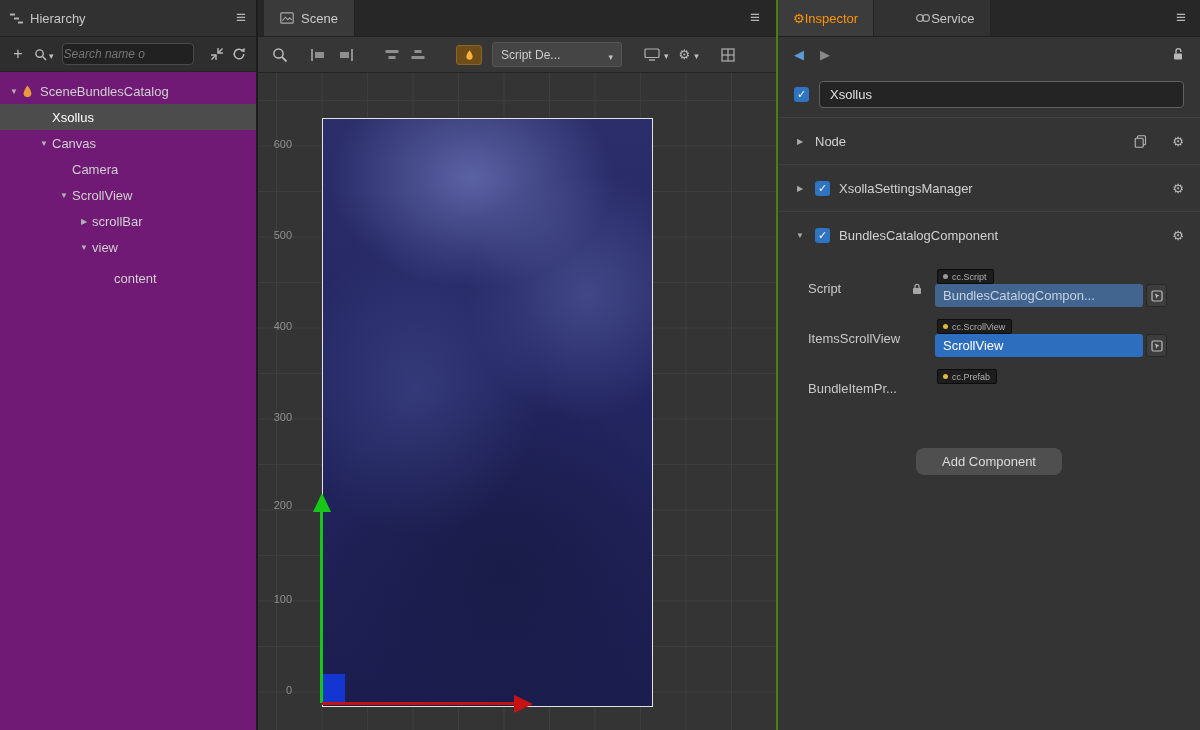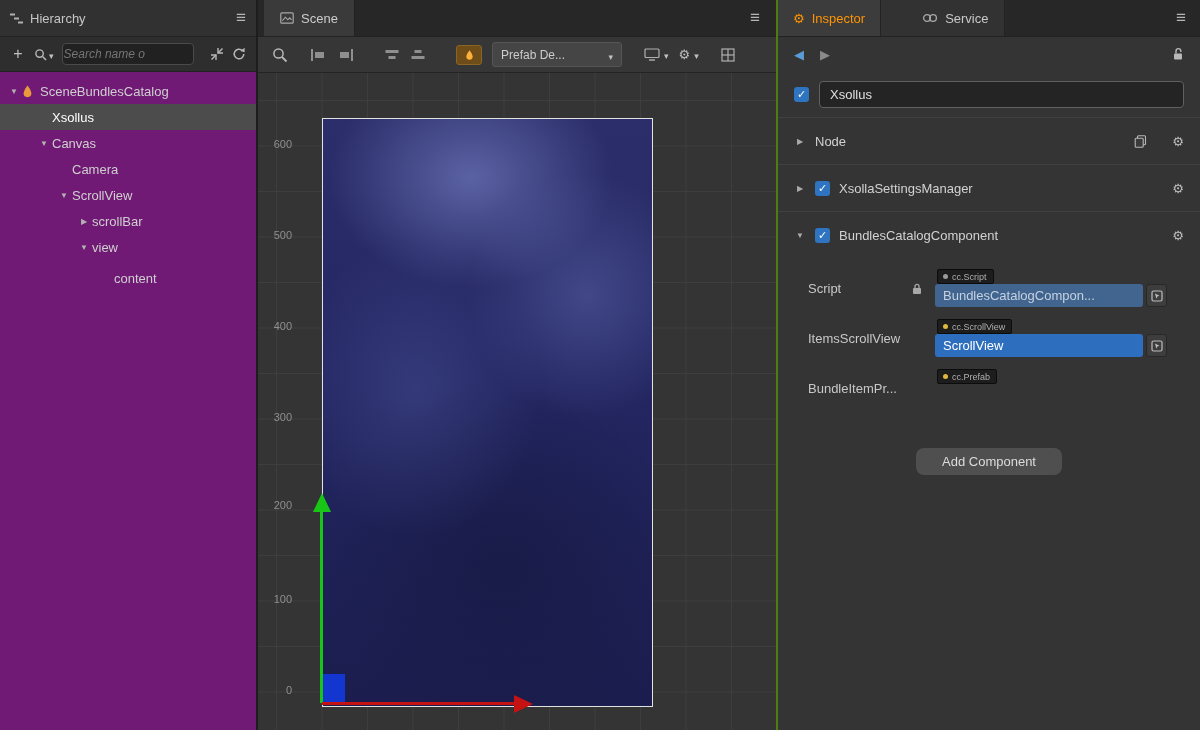--- a/index.html
+++ b/index.html
@@ -77,21 +77,21 @@
   }
   .axis-y-line{position:absolute;left:62px;top:438px;width:3px;height:192px;background:#17c617;z-index:3;cursor:pointer;}
   .axis-y-head{position:absolute;left:55px;top:420px;width:0;height:0;border-left:9px solid transparent;border-right:9px solid transparent;border-bottom:19px solid #17c617;z-index:3;cursor:pointer;}
   .axis-x-line{position:absolute;left:64px;top:629px;width:192px;height:3px;background:#c51212;z-index:3;cursor:pointer;}
   .axis-x-head{position:absolute;left:256px;top:622px;width:0;height:0;border-top:9px solid transparent;border-bottom:9px solid transparent;border-left:19px solid #c51212;z-index:3;cursor:pointer;}
   .origin-square{position:absolute;left:65px;top:601px;width:22px;height:28px;background:#1236cf;z-index:2;}
 
   
   .inspector{flex:1;height:100%;background:#343434;display:flex;flex-direction:column;}
   .in-tabbar{height:36px;background:#272727;border-bottom:1px solid #222;display:flex;align-items:stretch;flex:none;}
-  .in-tab{display:flex;align-items:center;gap:7px;padding:0 15px;cursor:pointer;}
+  .in-tab{display:flex;align-items:center;padding:0 15px;cursor:pointer;}
   .in-tab.active{background:#3c3c3c;}
   .in-tab.active .tab-label{color:#ff9400;}
   .in-tab.inactive{background:#323232;border-left:1px solid #232323;border-right:1px solid #232323;padding-left:41px;}
   .in-tab .tab-label{font-size:13px;color:#c8c8c8;}
   .gear-glyph{font-size:13px;color:#bdbdbd;}
   .gear-glyph::after{content:"\2699";}
   .gear-glyph.orange{color:#ff9400;}
   .in-tabbar .spacer{flex:1;}
 
   .in-nav{height:34px;display:flex;align-items:center;padding:0 16px;flex:none;}
@@ -261,21 +261,21 @@
             <rect x="4.5" y="2" width="7" height="3" fill="#8f8f8f"></rect>
             <rect x="1.5" y="8" width="13" height="3" fill="#8f8f8f"></rect>
           </svg>
       </button>
       <button class="gizmo-btn tb-gap-s">
         <svg width="9" height="12" viewBox="0 0 12 14">
             <path d="M6 0.5 C6 0.5 1.8 6 1.8 9 a4.2 4.2 0 0 0 8.4 0 C10.2 6 6 0.5 6 0.5 Z" fill="#ffb03a"></path>
           </svg>
       </button>
       <div class="device-dd tb-gap-m">
-        <span class="dd-label">Prefab De...</span>
+        <span class="dd-label">Script De...</span>
         <span class="caret"></span>
       </div>
       <button class="dd-icon-btn tb-gap-s">
         <svg width="16" height="13" viewBox="0 0 16 13">
             <rect x="1" y="1" width="14" height="8.5" rx="1" fill="none" stroke="#b0b0b0" stroke-width="1.2"></rect>
             <line x1="5" y1="12" x2="11" y2="12" stroke="#b0b0b0" stroke-width="1.4"></line>
           </svg>
         <span class="caret"></span>
       </button>
       <button class="dd-icon-btn tb-gap-m">

